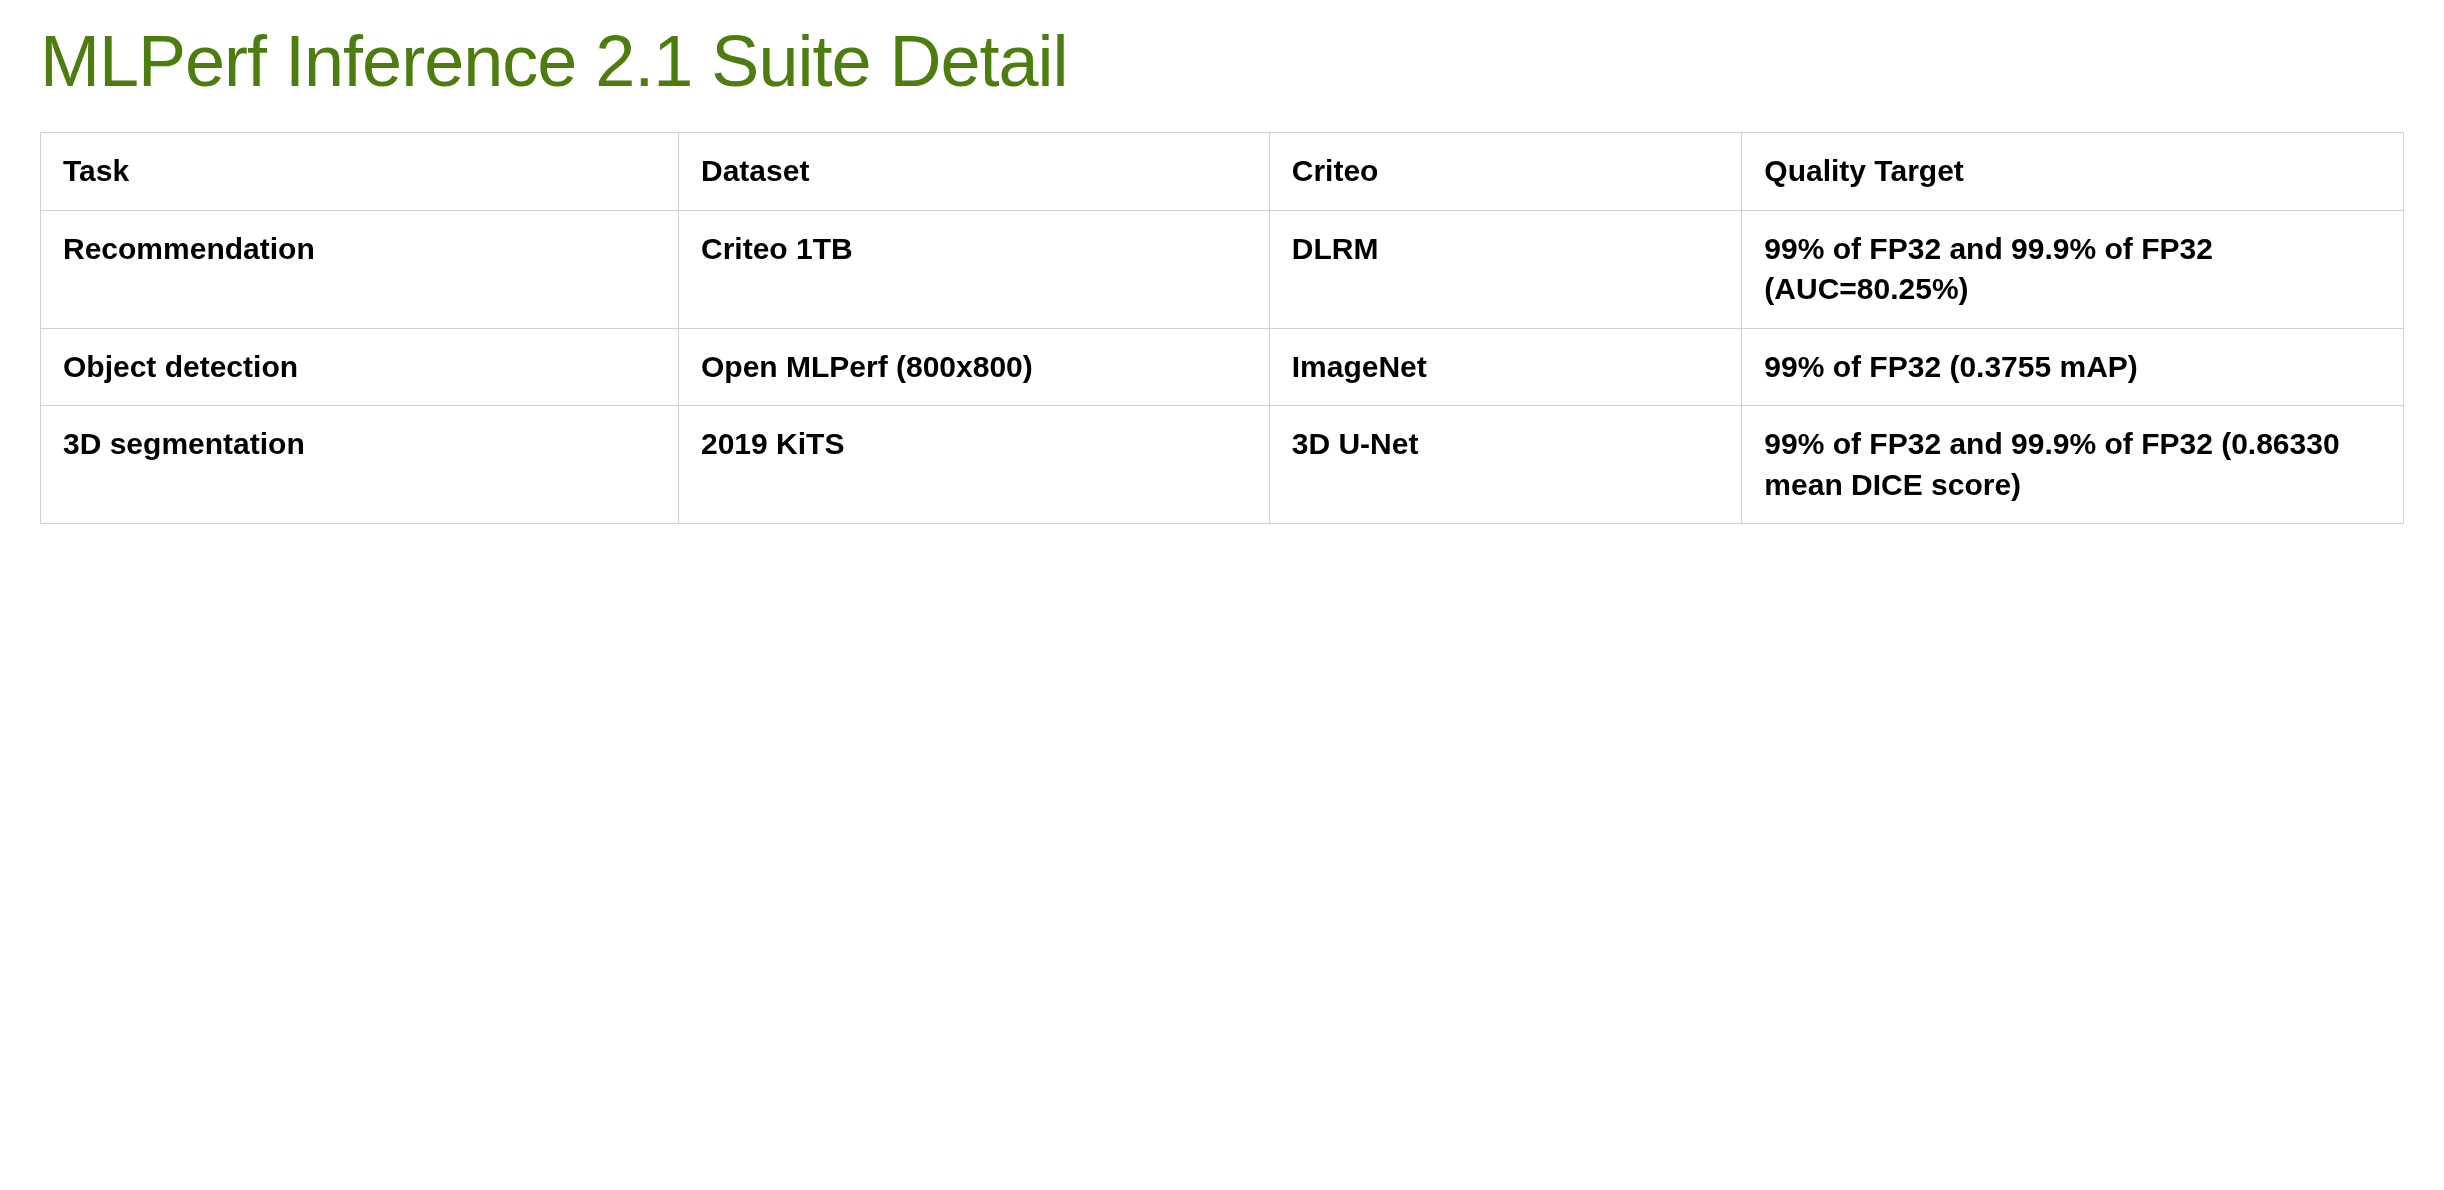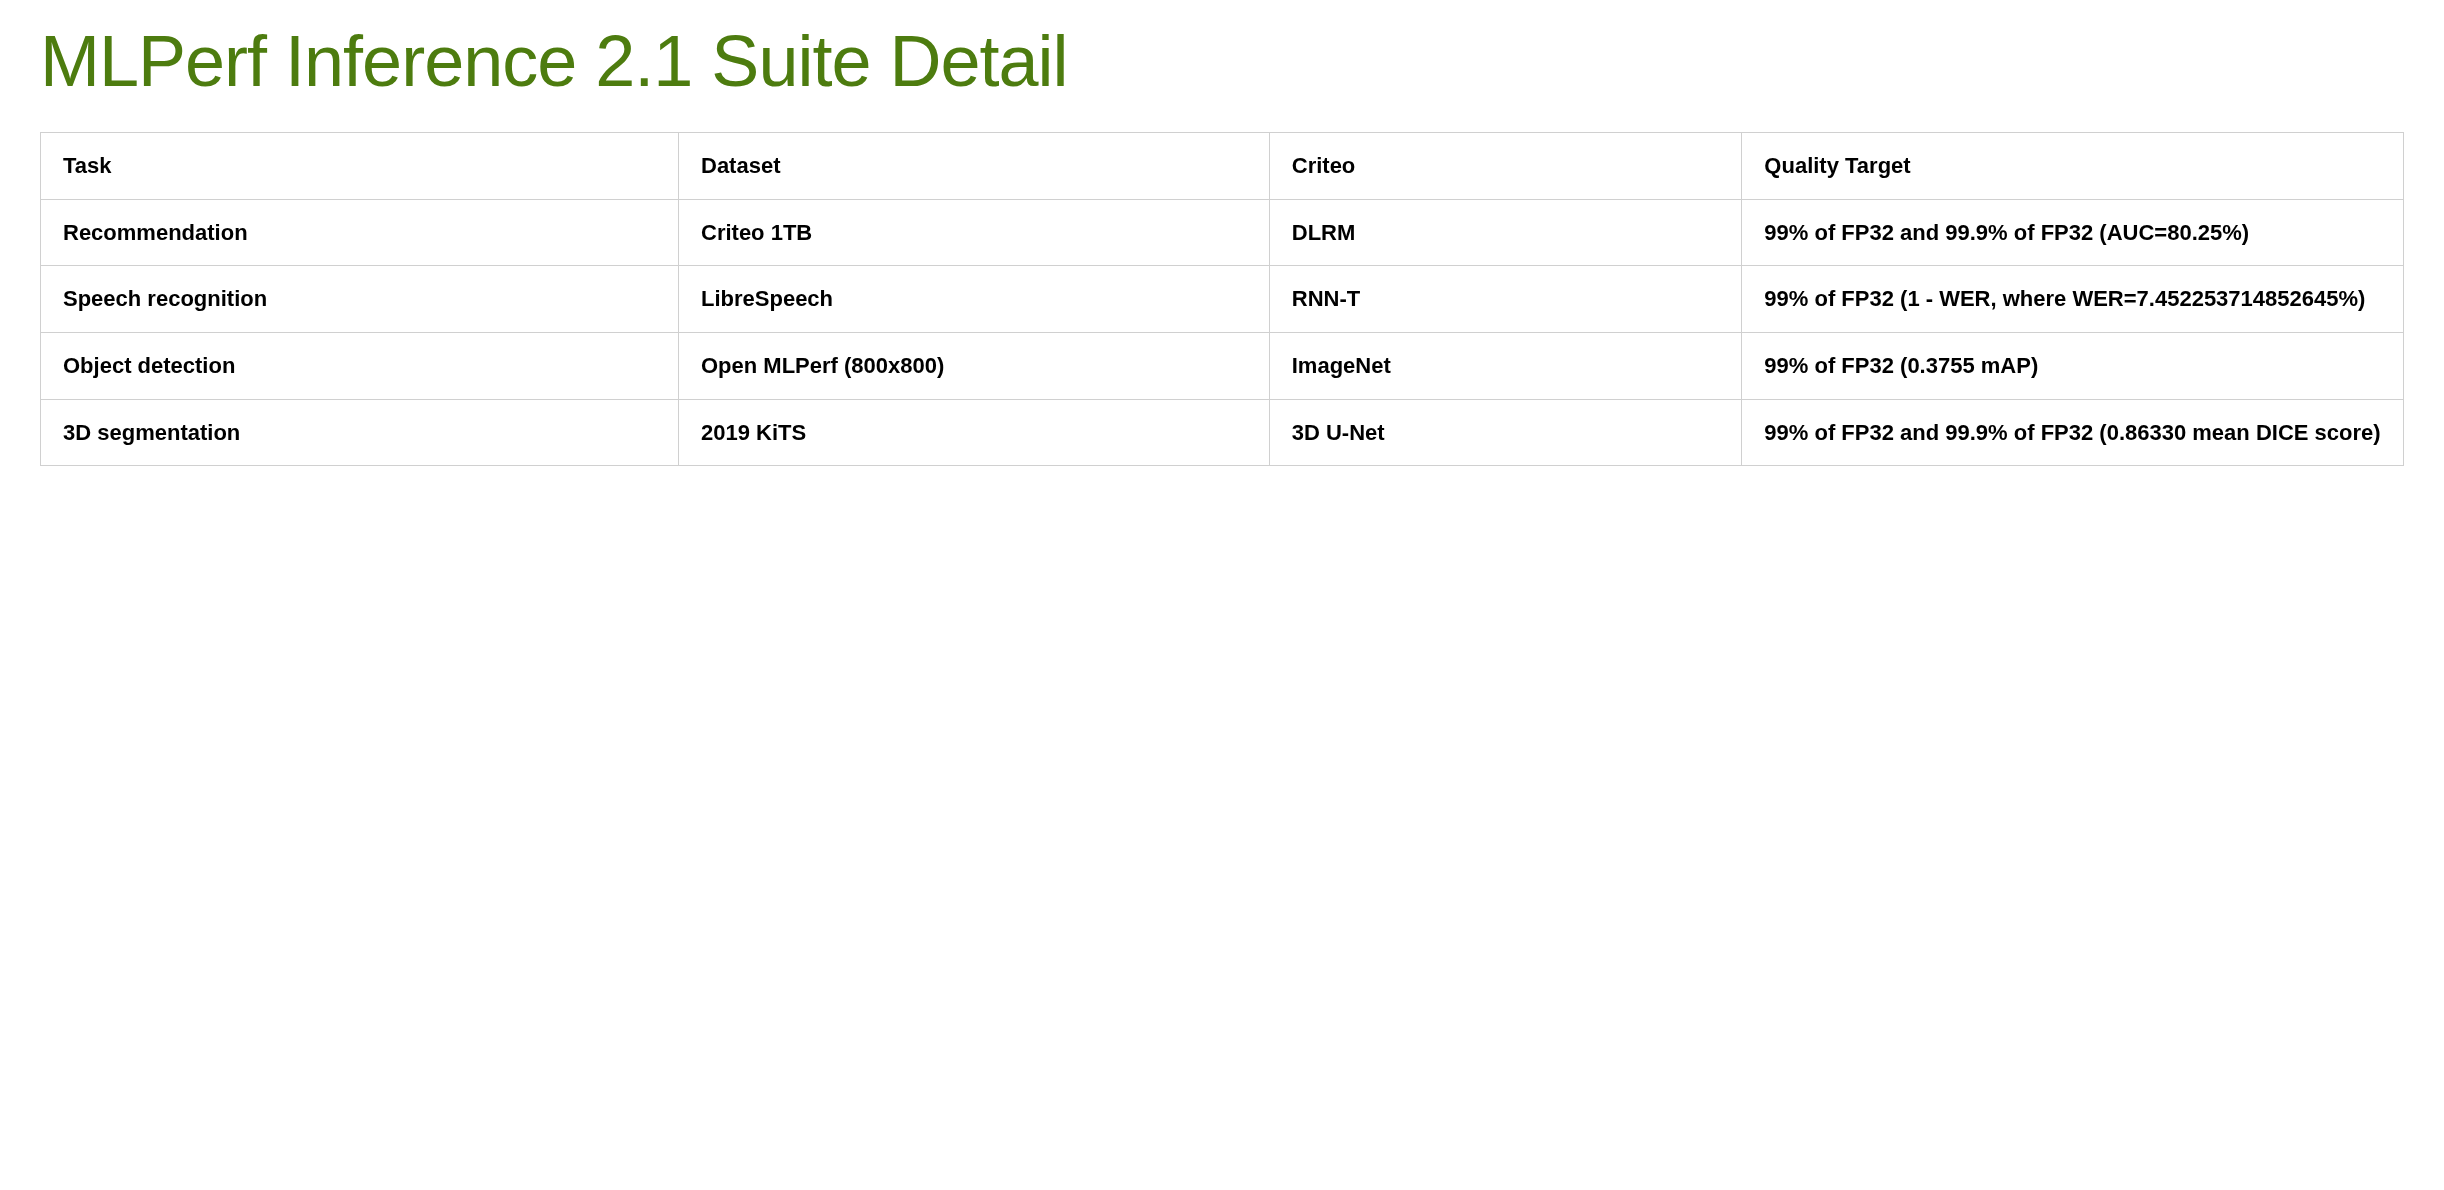--- a/index.html
+++ b/index.html
@@ -23,21 +23,21 @@
     table {
       width: 100%;
       border-collapse: collapse;
       border: 1px solid #d0d0d0;
     }
     th, td {
       border: 1px solid #d0d0d0;
       padding: 18px 22px;
       text-align: left;
       vertical-align: top;
-      font-size: 22px;
+      font-size: 30px;
       line-height: 1.35;
       color: #000000;
     }
     th {
       font-weight: 700;
       background: #ffffff;
     }
     td {
       font-weight: 700;
     }
@@ -61,26 +61,20 @@
     </tr>
   </thead>
   <tbody>
     <tr>
       <td>Recommendation</td>
       <td>Criteo 1TB</td>
       <td>DLRM</td>
       <td>99% of FP32 and 99.9% of FP32 (AUC=80.25%)</td>
     </tr>
     <tr>
-      <td>Speech recognition</td>
-      <td>LibreSpeech</td>
-      <td>RNN-T</td>
-      <td>99% of FP32 (1 - WER, where WER=7.452253714852645%)</td>
-    </tr>
-    <tr>
       <td>Object detection</td>
       <td>Open MLPerf (800x800)</td>
       <td>ImageNet</td>
       <td>99% of FP32 (0.3755 mAP)</td>
     </tr>
     <tr>
       <td>3D segmentation</td>
       <td>2019 KiTS</td>
       <td>3D U-Net</td>
       <td>99% of FP32 and 99.9% of FP32 (0.86330 mean DICE score)</td>

